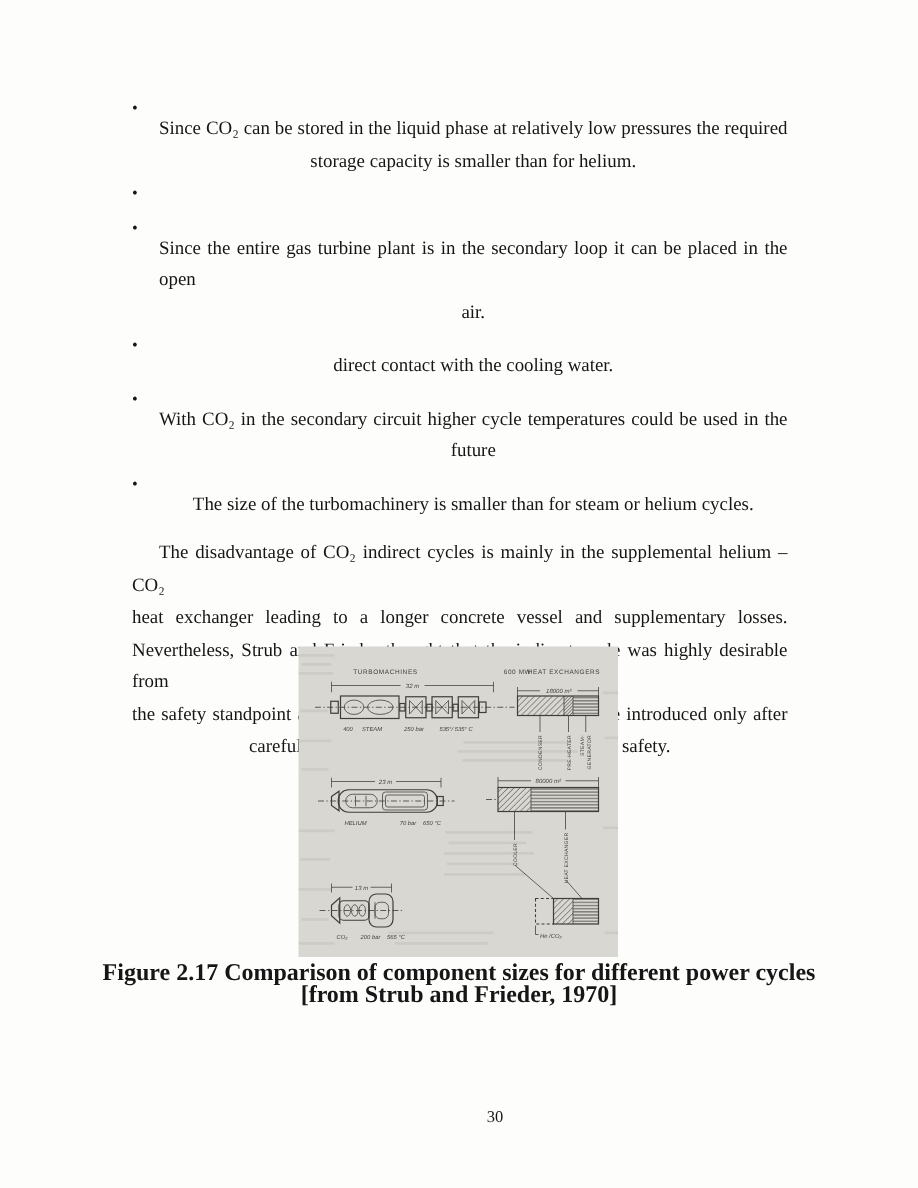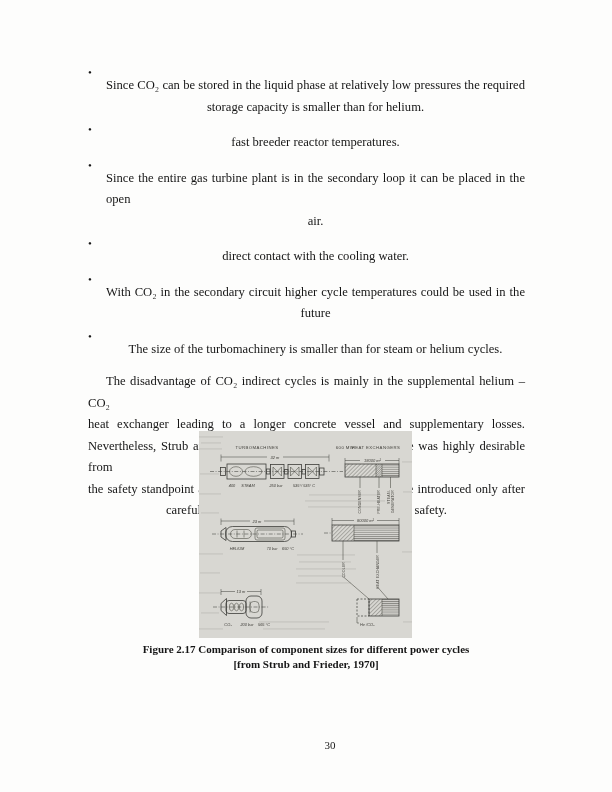--- a/index.html
+++ b/index.html
@@ -20,21 +20,21 @@
   .ll { text-align:center; }
   .para { margin-top:11px; }
   .first { text-indent:18px; }
   .figure {
     position:absolute; left:199px; top:431px; width:213px; height:207px;
     background:#d8d7d2;
   }
   .figure svg { display:block; }
   .caption {
     position:absolute; left:0; top:642px; width:612px;
-    text-align:center; font-weight:bold; font-size:11px; line-height:14.6px;
+    text-align:center; font-weight:bold; font-size:16px; line-height:14.6px;
   }
   .pageno {
     position:absolute; left:0; top:739px; width:612px;
     text-align:center; font-size:11px;padding-left:24px;
   }
   
   .ink   { stroke:#3e3e3a; fill:none; stroke-width:0.8; }
   .thin  { stroke:#46463f; fill:none; stroke-width:0.55; }
   .cl    { stroke:#3e3e3a; stroke-width:0.55; stroke-dasharray:4 1.6 0.9 1.6; fill:none; }
   .dash  { stroke:#3e3e3a; stroke-width:0.7; stroke-dasharray:2 1.5; fill:none; }
@@ -56,21 +56,20 @@
       <div class="marker">•</div>
       <div class="bcontent">
         <div class="jl">Since CO₂ can be stored in the liquid phase at relatively low pressures the required</div>
         <div class="ll">storage capacity is smaller than for helium.</div>
       </div>
     </div>
 
     <div class="bullet-item">
       <div class="marker">•</div>
       <div class="bcontent">
-        <div class="ll">fast breeder reactor temperatures.</div>
       </div>
     </div>
 
     <div class="bullet-item">
       <div class="marker">•</div>
       <div class="bcontent">
         <div class="jl">Since the entire gas turbine plant is in the secondary loop it can be placed in the open</div>
         <div class="ll">air.</div>
       </div>
     </div>

